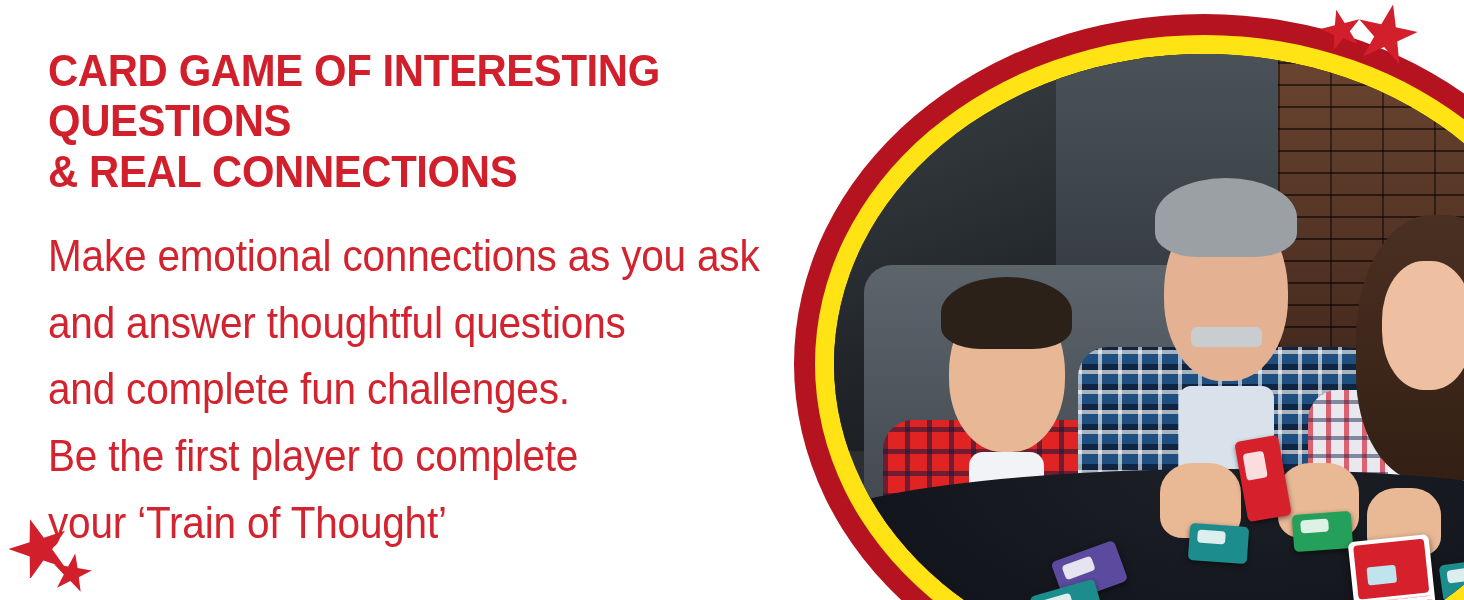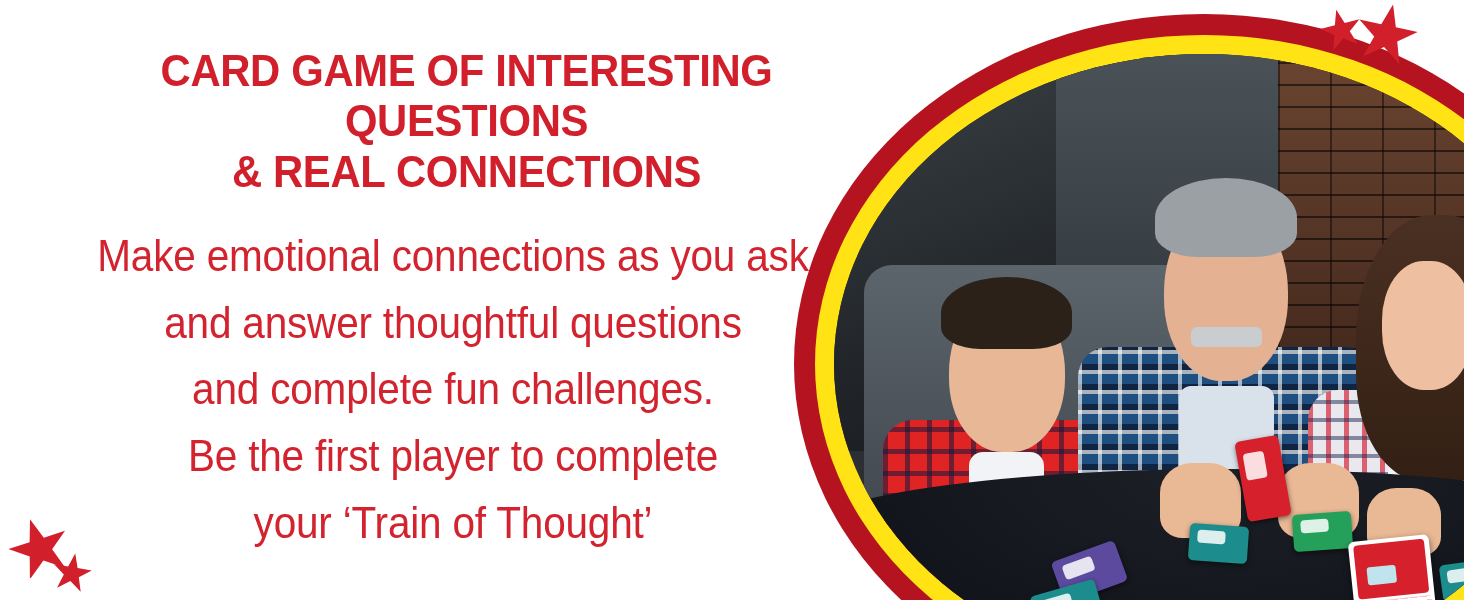--- a/index.html
+++ b/index.html
@@ -18,21 +18,20 @@
     overflow: hidden;
   }
 
   
   .copy {
     position: absolute;
     left: 48px;
     top: 46px;
     width: 900px;
     z-index: 40;
-    text-align: center;
   }
   .headline {
     color: #D11F2C;
     font-family: "Liberation Sans Narrow", "Liberation Sans", sans-serif;
     font-weight: bold;
     font-size: 45px;
     line-height: 1.12;
     letter-spacing: -0.4px;
     transform: scaleX(0.93);
     transform-origin: left center;

